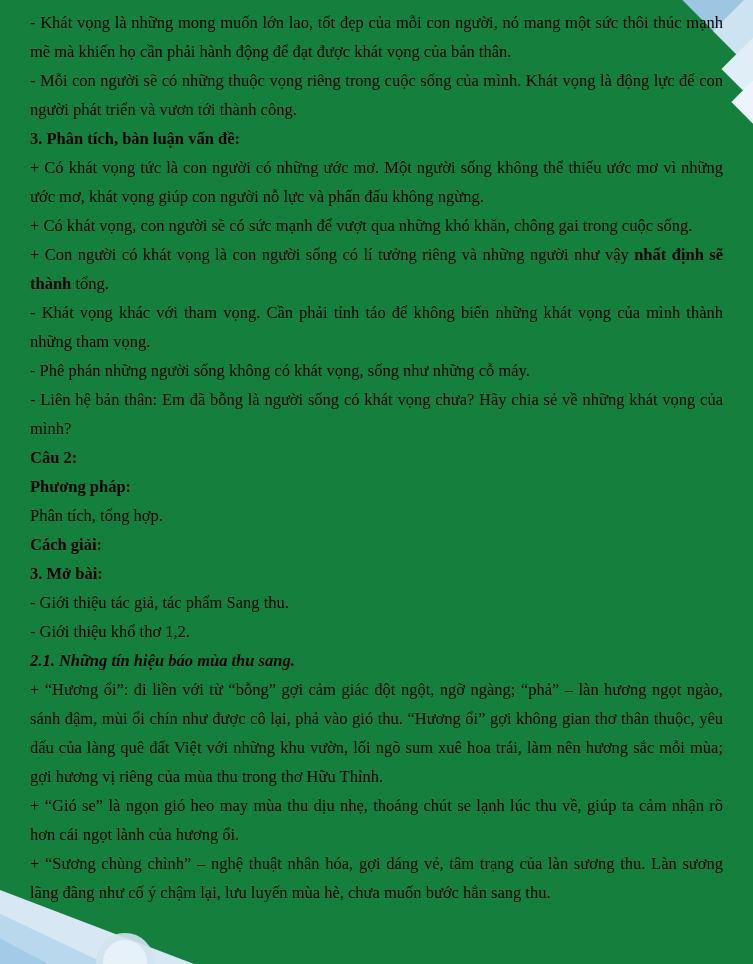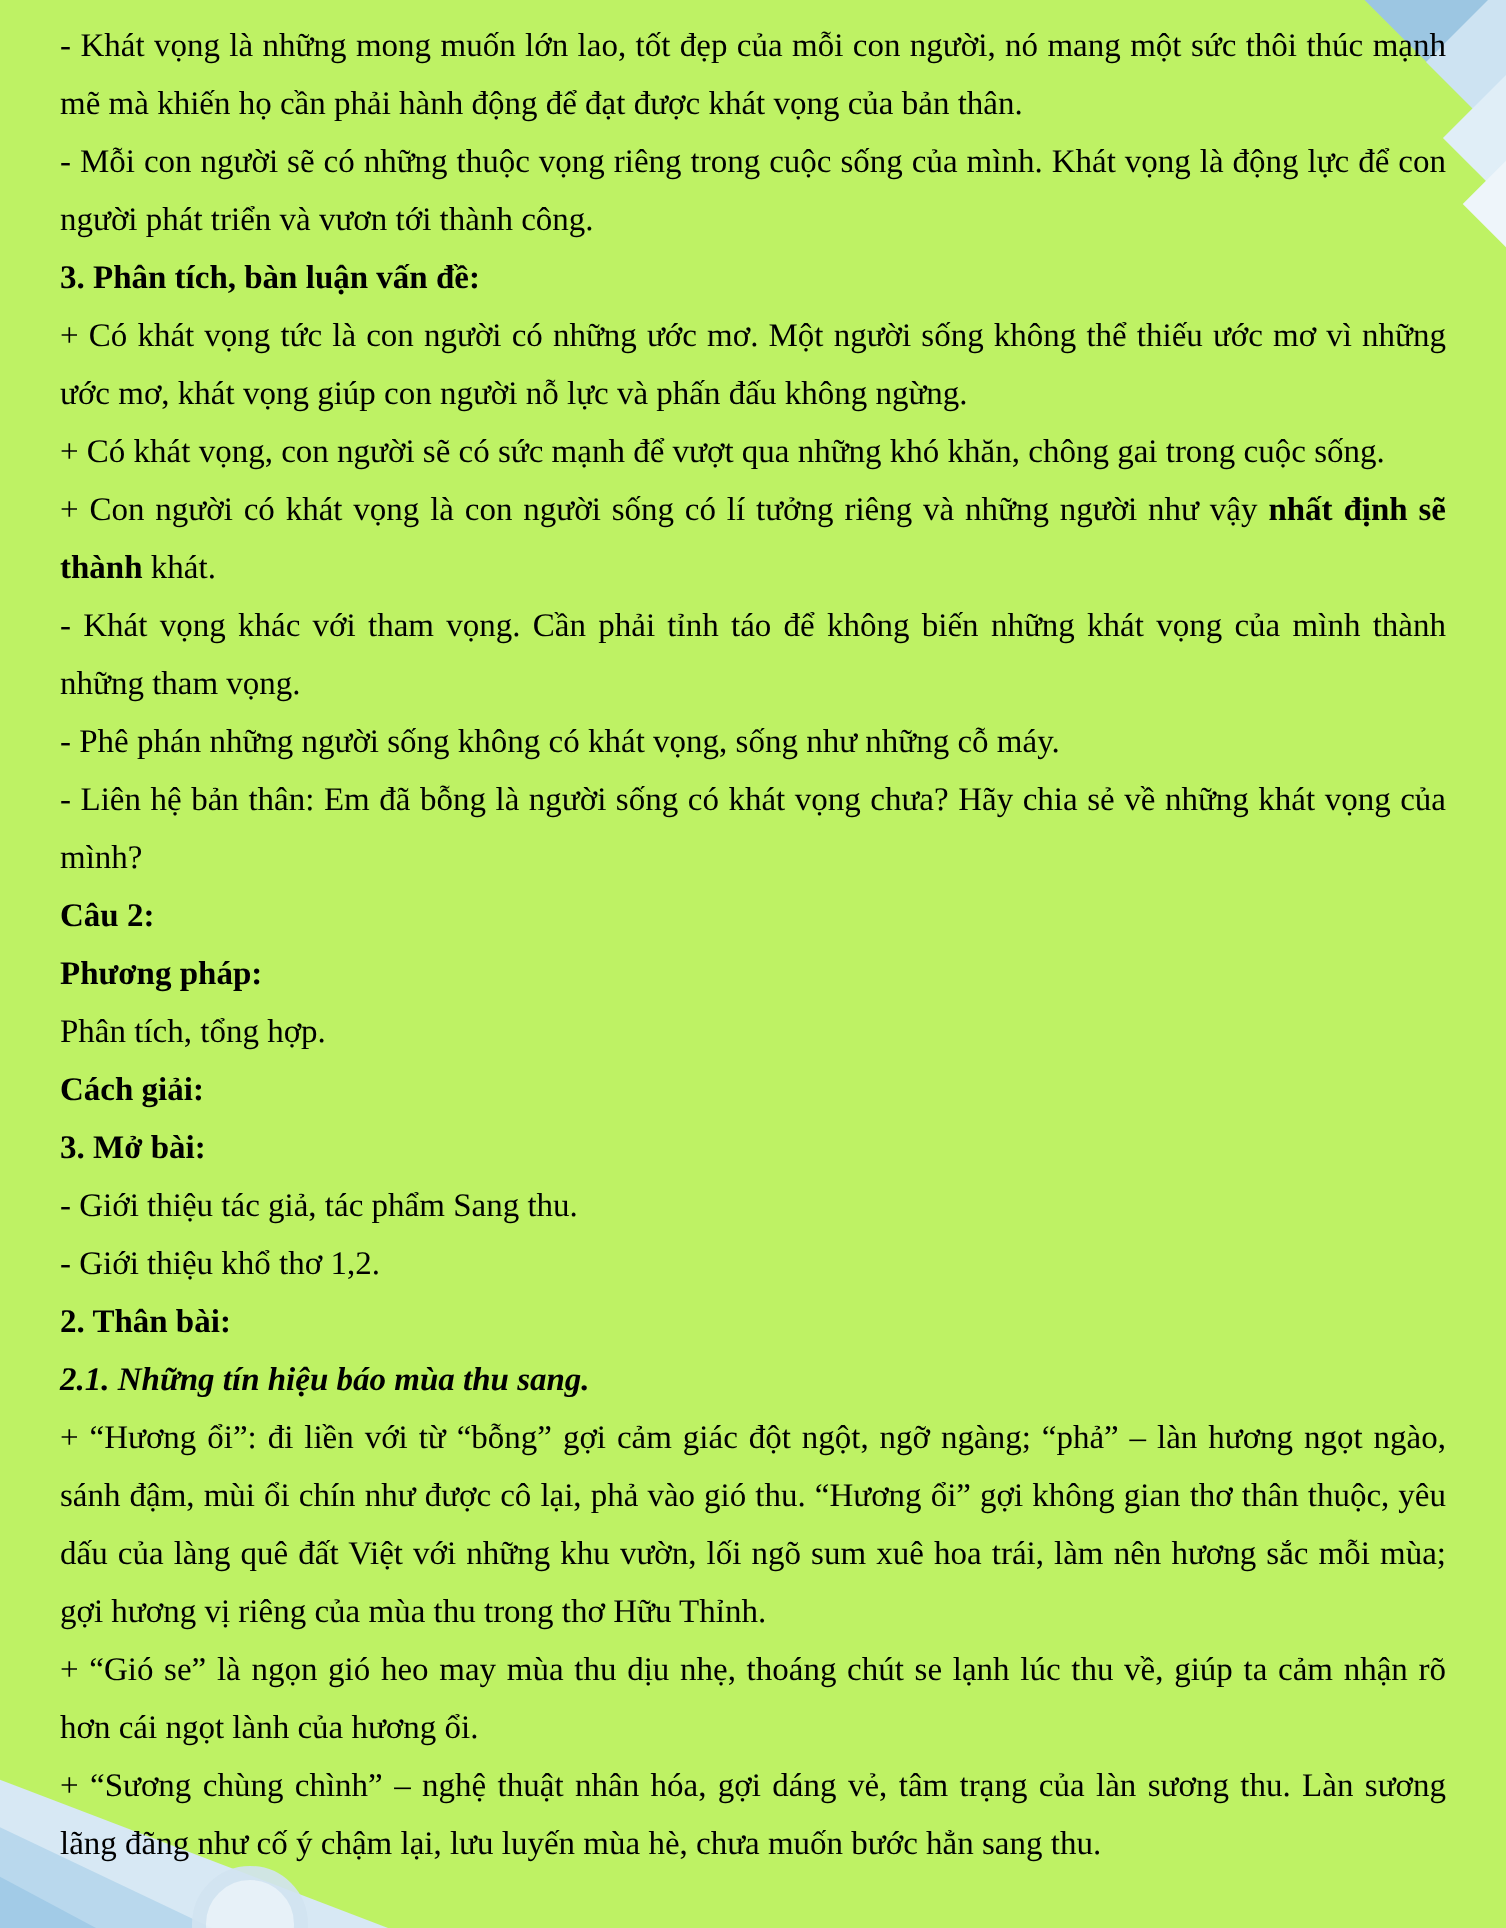--- a/index.html
+++ b/index.html
@@ -4,21 +4,21 @@
 <style>
   html, body {
     margin: 0;
     padding: 0;
     background: #ffffff;
   }
   .page {
     position: relative;
     width: 753px;
     height: 964px;
-    background: #bef264;
+    background: #15803d;
     overflow: hidden;
     font-family: "Liberation Serif", serif;
   }
   .content {
     position: absolute;
     inset: 0;
     padding: 8px 30px 0 30px;
     box-sizing: border-box;
     z-index: 2;
   }
@@ -124,31 +124,30 @@
     <div class="tri3"></div>
     <div class="circ"></div>
   </div>
 
   <div class="content">
     <p>- Khát vọng là những mong muốn lớn lao, tốt đẹp của mỗi con người, nó mang một sức thôi thúc mạnh mẽ mà khiến họ cần phải hành động để đạt được khát vọng của bản thân.</p>
     <p>- Mỗi con người sẽ có những thuộc vọng riêng trong cuộc sống của mình. Khát vọng là động lực để con người phát triển và vươn tới thành công.</p>
     <p class="b">3. Phân tích, bàn luận vấn đề:</p>
     <p>+ Có khát vọng tức là con người có những ước mơ. Một người sống không thể thiếu ước mơ vì những ước mơ, khát vọng giúp con người nỗ lực và phấn đấu không ngừng.</p>
     <p>+ Có khát vọng, con người sẽ có sức mạnh để vượt qua những khó khăn, chông gai trong cuộc sống.</p>
-    <p><span>+ Con người có khát vọng là con người sống có lí tưởng riêng và những người như vậy </span><span class="b">nhất định sẽ thành</span><span> khát.</span></p>
+    <p><span>+ Con người có khát vọng là con người sống có lí tưởng riêng và những người như vậy </span><span class="b">nhất định sẽ thành</span><span> tổng.</span></p>
     <p>- Khát vọng khác với tham vọng. Cần phải tỉnh táo để không biến những khát vọng của mình thành những tham vọng.</p>
     <p>- Phê phán những người sống không có khát vọng, sống như những cỗ máy.</p>
     <p>- Liên hệ bản thân: Em đã bỗng là người sống có khát vọng chưa? Hãy chia sẻ về những khát vọng của mình?</p>
     <p class="red">Câu 2:</p>
     <p class="blue">Phương pháp:</p>
     <p>Phân tích, tổng hợp.</p>
     <p class="blue">Cách giải:</p>
     <p class="b">3. Mở bài:</p>
     <p>- Giới thiệu tác giả, tác phẩm Sang thu.</p>
     <p>- Giới thiệu khổ thơ 1,2.</p>
-    <p class="b">2. Thân bài:</p>
     <p class="bi">2.1. Những tín hiệu báo mùa thu sang.</p>
     <p>+ “Hương ổi”: đi liền với từ “bỗng” gợi cảm giác đột ngột, ngỡ ngàng; “phả” – làn hương ngọt ngào, sánh đậm, mùi ổi chín như được cô lại, phả vào gió thu. “Hương ổi” gợi không gian thơ thân thuộc, yêu dấu của làng quê đất Việt với những khu vườn, lối ngõ sum xuê hoa trái, làm nên hương sắc mỗi mùa; gợi hương vị riêng của mùa thu trong thơ Hữu Thỉnh.</p>
     <p>+ “Gió se” là ngọn gió heo may mùa thu dịu nhẹ, thoáng chút se lạnh lúc thu về, giúp ta cảm nhận rõ hơn cái ngọt lành của hương ổi.</p>
     <p>+ “Sương chùng chình” – nghệ thuật nhân hóa, gợi dáng vẻ, tâm trạng của làn sương thu. Làn sương lãng đãng như cố ý chậm lại, lưu luyến mùa hè, chưa muốn bước hẳn sang thu.</p>
   </div>
 
 </div>
 
 </body></html>

